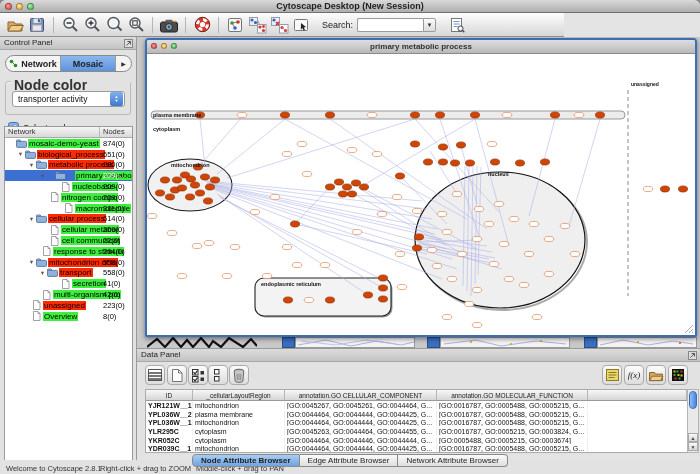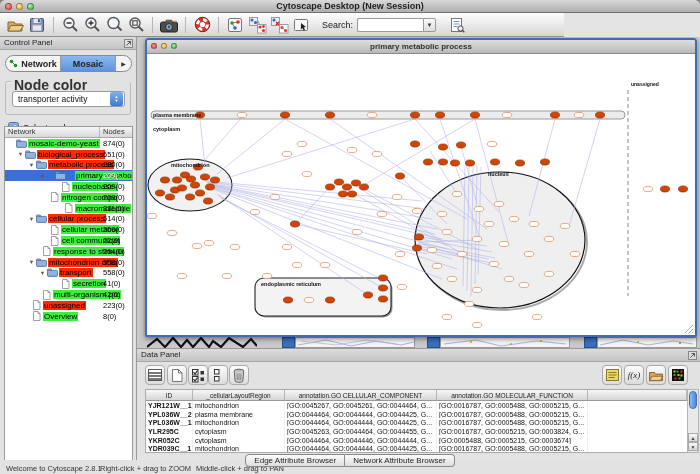--- a/index.html
+++ b/index.html
@@ -877,20 +877,21 @@
     <div class="dp-scroll">
       <div class="dp-thumb"></div>
       <div class="dp-arrows">
         <div class="dp-arrow">▲</div>
         <div class="dp-arrow">▼</div>
       </div>
     </div>
   </div>
 
   <div class="browser-tabs" id="browser-tabs">
+      <div class="btab selected">Node Attribute Browser</div>
       <div class="btab">Edge Attribute Browser</div>
       <div class="btab">Network Attribute Browser</div>
     </div>
 
   <div class="status-bar" id="status-bar">
       <span class="status-item" style="left: 6px;">Welcome to Cytoscape 2.8.1</span>
       <span class="status-item" style="left: 100px;">Right-click + drag to ZOOM</span>
       <span class="status-item" style="left: 196px;">Middle-click + drag to PAN</span>
     </div>
 

